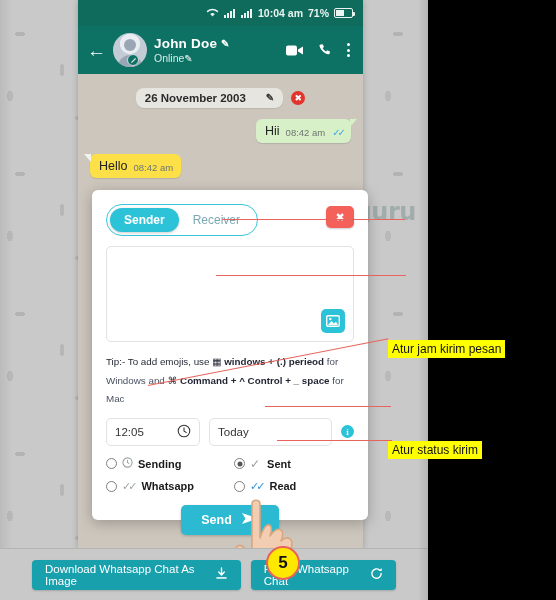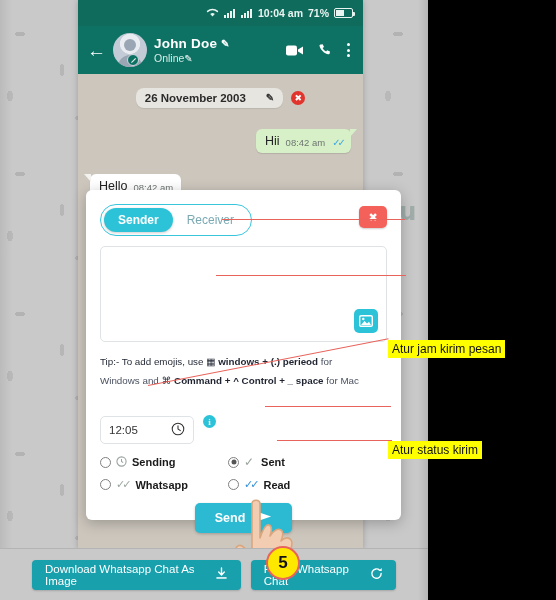--- a/index.html
+++ b/index.html
@@ -82,43 +82,43 @@
 
   .date-row { display:flex; justify-content:center; align-items:center; gap:8px; padding-top:14px;}
   .date-chip {
     background:#e7e5e0; border-radius:8px; padding:4px 9px; font-size:11.5px; color:#2b2b2b;
     display:flex; align-items:flex-start; gap:20px; font-weight:bold; box-shadow:0 1px 1px rgba(0,0,0,.08);
   }
   .date-chip .pencil{color:#333;}
   .del-date { width:14px;height:14px;border-radius:50%;background:#e0342c;color:#fff;font-size:9px;
     display:flex;align-items:center;justify-content:center; cursor:pointer; line-height:1;}
 
-  .bubble-row{display:flex; padding: 0 12px; margin-top:21px;}
+  .bubble-row{display:flex; padding: 0 12px; margin-top:11px;}
   .bubble-row.out{justify-content:flex-end;}
   .bubble{
     max-width:72%; padding:5px 8px 5px 9px; border-radius:6px; font-size:12.5px; color:#222;
     display:flex; align-items:flex-end; gap:6px; box-shadow: 0 1px 1px rgba(0,0,0,.12); position:relative;
   }
   .bubble.out{ background:#d7f0c8; }
-  .bubble.in { background:#ffffff; }
+  .bubble.in { background:#fde047; }
   .bubble .time{ font-size:9.5px; color:#6d7570; }
   .bubble .ticks{ color:#3fa7e0; font-size:10px; letter-spacing:-3px; margin-left:1px;}
   .bubble.in::before{content:"";position:absolute;left:-6px;top:0;border-width:0 7px 8px 0;border-style:solid;border-color:transparent #f3f2ee transparent transparent;}
   .bubble.out::after{content:"";position:absolute;right:-6px;top:0;border-width:0 0 8px 7px;border-style:solid;border-color:transparent transparent transparent #d7f0c8;}
 
   
   .watermark{ position:absolute; left:120px; top:118px; display:flex; align-items:center; gap:4px; opacity:.85;}
   .wm-owl{width:34px;height:40px;position:relative;}
   .wm-text{ font-size:24px; font-weight:bold; letter-spacing:-.5px; font-family:"DejaVu Sans", sans-serif;}
   .wm-text .a{color:#e0574a;}
   .wm-text .b{color:#9aa9a6;}
 
   
   #modal{
-    position:absolute; left:86px; top:190px; width:315px; height:330px;
+    position:absolute; left:92px; top:190px; width:276px; height:330px;
     background:#fff; border-radius:6px; box-shadow:0 3px 14px rgba(0,0,0,.25);
     padding:14px 14px 0 14px;
   }
   .toggle-wrap{
     display:inline-flex; align-items:center; border:1.4px solid #39c6dd; border-radius:20px;
     padding:3px; background:#fff;
   }
   .tg{ font-size:12px; padding:5px 14px; border-radius:16px; cursor:pointer; font-weight:bold;}
   .tg.on{ background:#2cc3d8; color:#fff; box-shadow:0 1px 3px rgba(0,0,0,.2);}
   .tg.off{ color:#7aa9b3; font-weight:normal;}
@@ -139,21 +139,21 @@
     position:absolute; right:8px; bottom:8px; width:24px;height:24px;border-radius:5px;background:#2cc3d8;
     display:flex;align-items:center;justify-content:center; cursor:pointer;
   }
   .tip{ margin-top:11px; font-size:9.8px; color:#1f2430; line-height:1.9; }
   .tip b{ font-weight:bold; }
   .tip .dim{ color:#4a5160; }
 
   .fields{ display:flex; gap:9px; margin-top:9px; align-items:center;}
   .fld{
     border:1px solid #dfe3e6; border-radius:5px; height:28px; display:flex; align-items:center;
-    padding:0 8px; font-size:11.5px; color:#333; background:#fff;margin-top:17px;
+    padding:0 8px; font-size:11.5px; color:#333; background:#fff;
   }
   .fld.time{ width:94px; justify-content:space-between;}
   .fld.date{ flex:1; }
   .info-dot{ width:13px;height:13px;border-radius:50%;background:#2cc3d8;color:#fff;font-size:9px;font-weight:bold;
     display:flex;align-items:center;justify-content:center; flex:none; font-family:"Liberation Serif", serif;}
 
   .radios{ margin-top:11px; display:grid; grid-template-columns: 128px 1fr; row-gap:9px; font-size:11px;}
   .rad{ display:flex; align-items:center; gap:5px; cursor:pointer;}
   .dotr{ width:11px;height:11px;border-radius:50%;border:1.3px solid #808080; display:inline-block; position:relative; flex:none;}
   .dotr.sel::after{ content:""; position:absolute; left:50%;top:50%;transform:translate(-50%,-50%);
@@ -354,20 +354,23 @@
       <div class="fields">
         <div class="fld time">
           <span>12:05</span>
           <span class="clock-ring">
             <svg width="14" height="14" viewBox="0 0 16 16">
                 <circle cx="8" cy="8" r="6.6" fill="none" stroke="#333" stroke-width="1.2"></circle>
                 <path d="M8 4.2V8l2.7 1.8" stroke="#333" stroke-width="1.2" fill="none" stroke-linecap="round"></path>
               </svg>
           </span>
         </div>
+        <div class="fld date">
+          <span>Today</span>
+        </div>
         <span class="info-dot">i</span>
       </div>
 
       <div class="radios">
         <label class="rad">
           <span class="dotr"></span>
           <span>
             <svg width="11" height="11" viewBox="0 0 12 12">
                 <circle cx="6" cy="6" r="5" fill="none" stroke="#9aa59e" stroke-width="1.2"></circle>
                 <path d="M6 3.2V6l1.8 1.2" stroke="#9aa59e" stroke-width="1.1" fill="none"></path>

